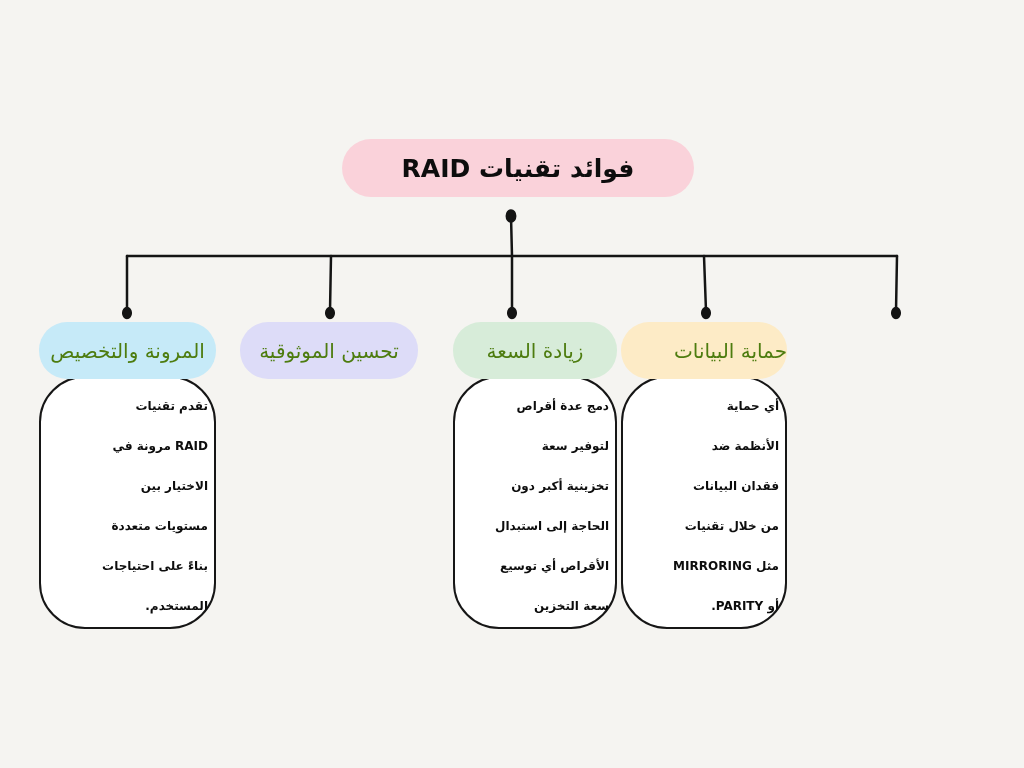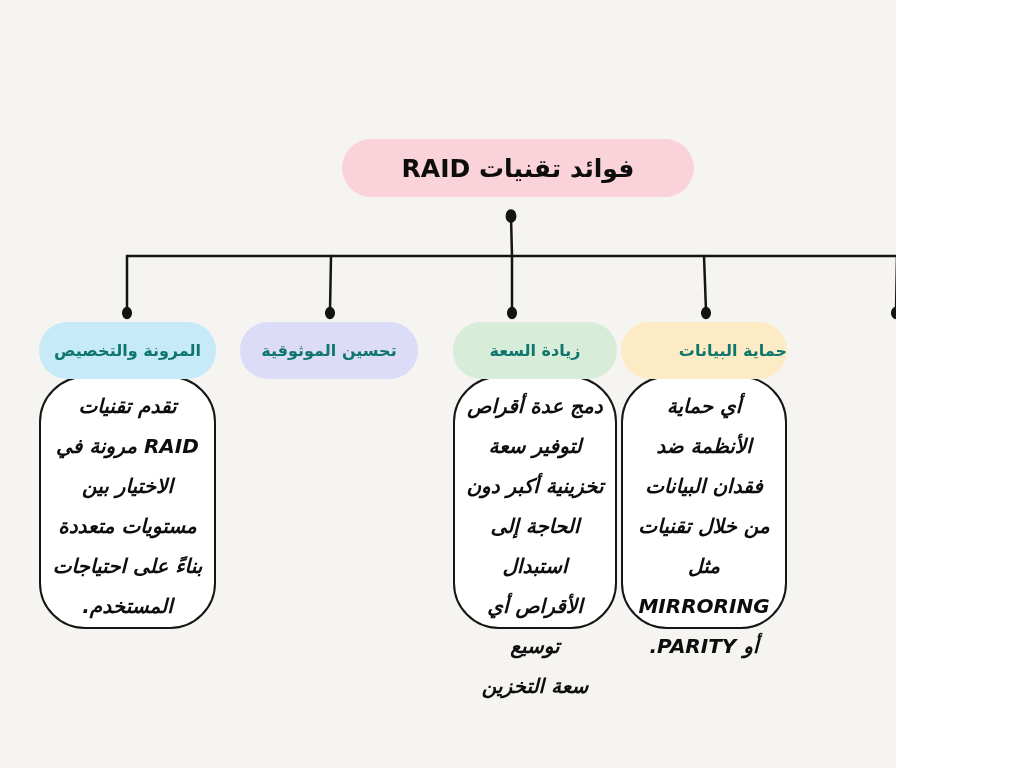--- a/index.html
+++ b/index.html
@@ -5,21 +5,21 @@
   html, body {
     margin: 0;
     padding: 0;
   }
   body {
     font-family: "DejaVu Sans", sans-serif;
     color: #111111;
   }
   .canvas {
     position: relative;
-    width: 896px;
+    width: 1024px;
     height: 768px;
     background: #f5f4f1;
     overflow: hidden;
   }
   
   .root-node {
     position: absolute;
     left: 342px;
     top: 139px;
     width: 352px;
@@ -54,47 +54,46 @@
   .branch-header {
     position: relative;
     z-index: 2;
     height: 57px;
     border-radius: 28px;
     display: flex;
     align-items: center;
     justify-content: center;
   }
   .branch-header .branch-label {
-    font-size: 16px;
-    font-weight: bold;
-    color: #0f766e;
+    font-size: 20px;
+    font-weight: normal;
+    color: #4d7c0f;
     direction: rtl;
     white-space: nowrap;
   }
   .branch-body {
     position: relative;
     z-index: 1;
     margin-top: -3px;
     height: 253px;
     background: #ffffff;
     border: 2.5px solid #161616;
     border-radius: 46px;
     box-sizing: border-box;
     padding: 8px 6px;
     display: block;
   }
   .branch-body .branch-text {
     direction: rtl;
-    text-align: center;
-    font-size: 20px;
+    text-align: right;
+    font-size: 12px;
     font-weight: bold;
     color: #0d0d0d;
     line-height: 40px;
     white-space: pre-line;
-    font-style: italic;
   }
   .branch-body .branch-text.lines-5 {
     line-height: 45px;
     padding-top: 6px;
   }
   
   .branch.pos-0 { left: 813px; width: 164px; }
   .branch.pos-1 { left: 621px; width: 166px; }
   .branch.pos-2 { left: 429px; width: 164px; padding-left: 24px; }
   .branch.pos-3 { left: 240px; width: 178px; }

